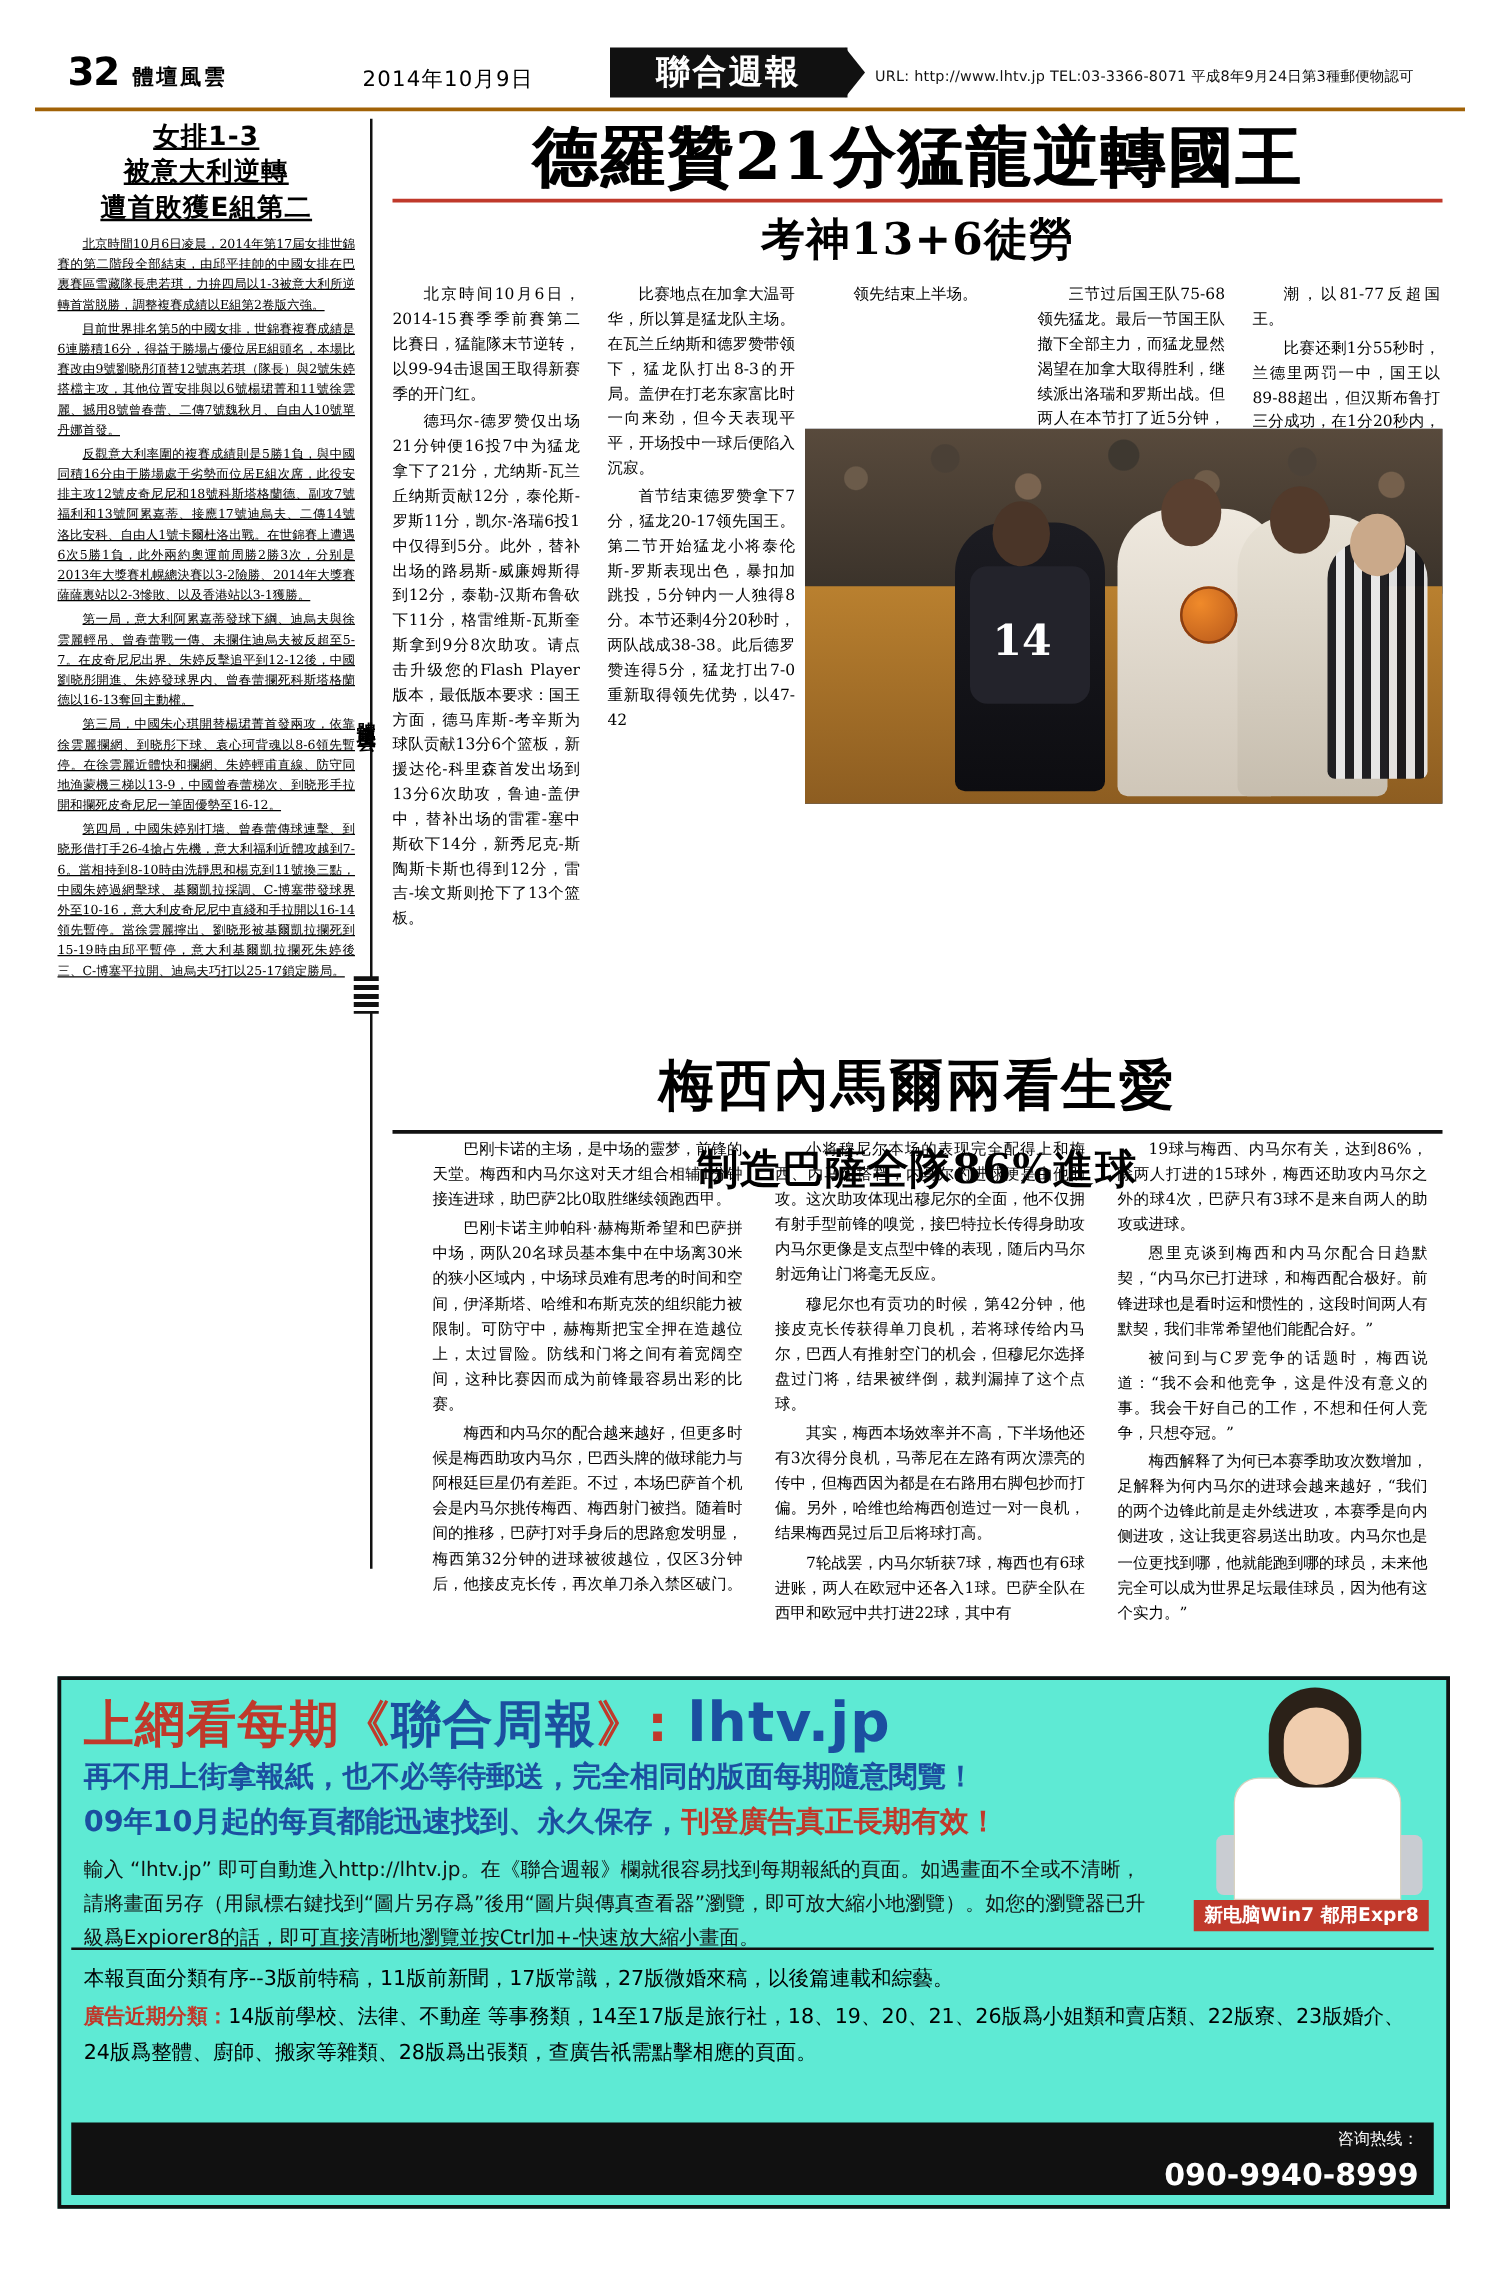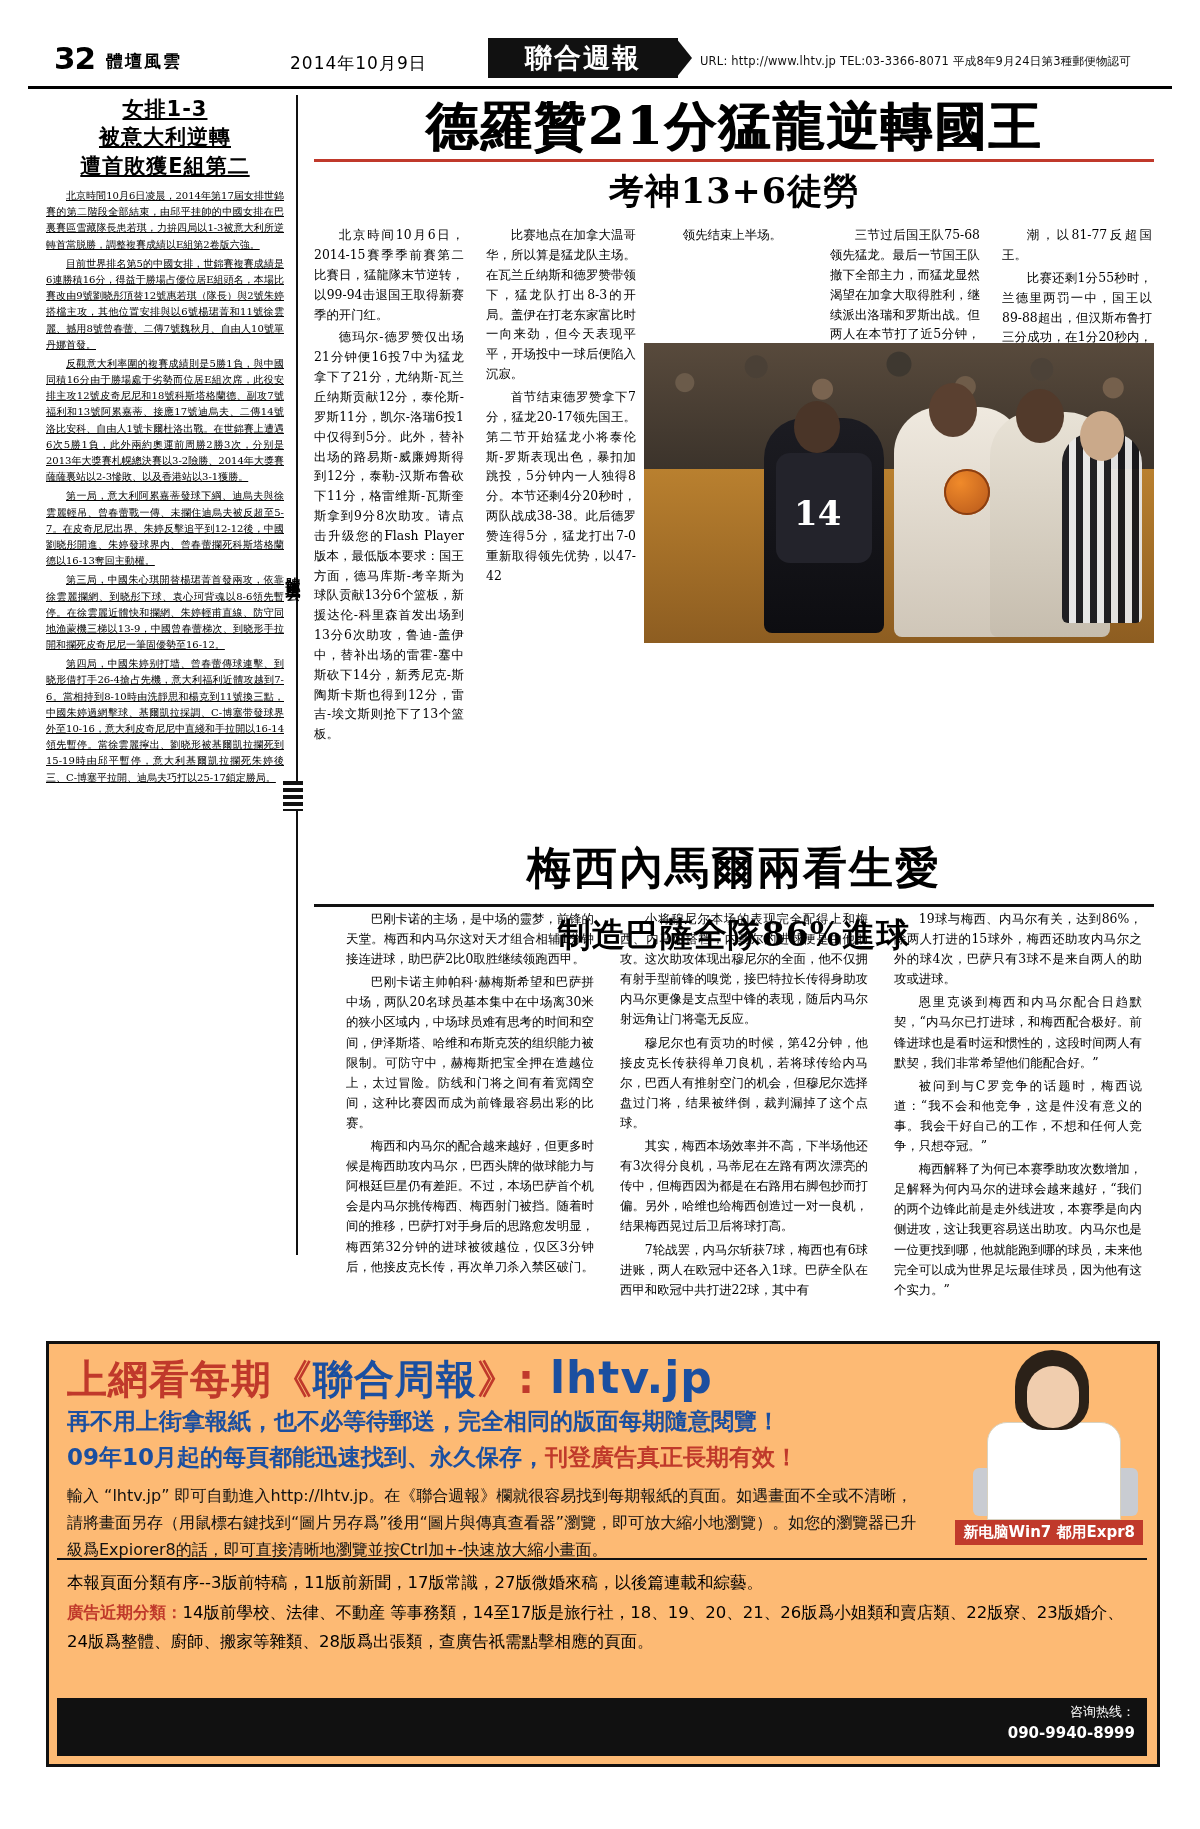--- a/index.html
+++ b/index.html
@@ -1,21 +1,21 @@
 <!DOCTYPE html>
 <html><head>
 <meta charset="utf-8">
 <style>
   html,body{margin:0;padding:0;background:#fff;}
   body{width:1200px;height:1829px;font-family:"DejaVu Sans","Liberation Sans",sans-serif;color:#000;}
   .page{position:relative;width:1200px;height:1829px;background:#ffffff;overflow:hidden;}
   .sheet{position:absolute;left:28px;top:36px;width:1144px;height:1760px;background:#fff;}
 
   
-  .masthead{position:relative;height:50px;border-bottom:3px solid #000000;}
+  .masthead{position:relative;height:50px;border-bottom:3px solid #a16207;}
   .page-num{position:absolute;left:26px;top:4px;font-size:31px;font-weight:bold;letter-spacing:-1px;}
   .sec-name{position:absolute;left:78px;top:14px;font-size:17px;font-weight:bold;letter-spacing:2px;}
   .issue-date{position:absolute;left:262px;top:16px;font-size:17px;letter-spacing:1px;}
   .paper-logo{position:absolute;left:460px;top:2px;width:190px;height:40px;background:#111;color:#fff;font-size:27px;font-weight:bold;letter-spacing:2px;text-align:center;line-height:40px;
       -webkit-font-smoothing:antialiased;}
   .paper-logo::after{content:"";position:absolute;right:-14px;top:0;border-left:16px solid #111;border-top:20px solid transparent;border-bottom:20px solid transparent;}
   .masthead-meta{position:absolute;left:672px;top:18px;font-size:11.5px;letter-spacing:0.2px;color:#111;}
 
   
   .body-wrap{position:relative;margin-top:6px;}
@@ -81,41 +81,41 @@
   .head4{text-align:center;font-size:33px;font-weight:bold;letter-spacing:1px;font-family:"DejaVu Serif","Liberation Serif",serif;}
 
   .art2{position:relative;margin-top:14px;height:430px;}
   .art2 .col{position:absolute;top:0;width:248px;font-family:"DejaVu Serif","Liberation Serif",serif;font-size:12.4px;line-height:1.62;text-align:justify;}
   .art2 .col p{margin:0 0 3px 0;text-indent:2em;}
   .a2c1{left:18px;}
   .a2c2{left:292px;}
   .a2c3{left:566px;}
 
   
-  .ad{position:absolute;left:18px;top:1246px;width:1108px;height:420px;border:3px solid #111;background:#fdba74;overflow:hidden;}
+  .ad{position:absolute;left:18px;top:1246px;width:1108px;height:420px;border:3px solid #111;background:#5eead4;overflow:hidden;}
   .ad-l1{position:absolute;left:18px;top:8px;font-size:40px;font-weight:bold;color:#c0392b;letter-spacing:1px;white-space:nowrap;}
   .ad-l1 .blue{color:#1b4fa0;}
   .ad-l1 .site{color:#1b4fa0;font-size:44px;}
   .ad-l2{position:absolute;left:18px;top:62px;font-size:23px;font-weight:bold;color:#1b4fa0;white-space:nowrap;}
   .ad-l3{position:absolute;left:18px;top:98px;font-size:23px;font-weight:bold;color:#c0392b;white-space:nowrap;}
   .ad-l3 .b{color:#1b4fa0;}
   .ad-l4{position:absolute;left:18px;top:138px;width:860px;font-size:16px;line-height:1.7;color:#111;}
   .ad-badge{position:absolute;right:14px;top:176px;background:#c0392b;color:#fff;font-size:15px;font-weight:bold;padding:3px 8px;white-space:nowrap;}
   .ad-woman{position:absolute;right:10px;top:4px;width:180px;height:170px;}
   .ad-woman .hair{position:absolute;left:48px;top:2px;width:74px;height:80px;border-radius:40px 40px 30px 30px;background:#2b2118;}
   .ad-woman .face{position:absolute;left:60px;top:18px;width:52px;height:62px;border-radius:26px;background:#f0cdae;}
   .ad-woman .body{position:absolute;left:20px;top:74px;width:132px;height:96px;background:#fff;border-radius:20px 20px 0 0;border:1px solid #d8d2c0;}
   .ad-woman .lap{position:absolute;left:6px;top:120px;width:165px;height:48px;background:#c9ccd2;border-radius:6px;}
   .ad-sep{position:absolute;left:8px;top:214px;width:1090px;height:2px;background:#111;}
   .ad-l5{position:absolute;left:18px;top:224px;width:1070px;font-size:16.5px;line-height:1.8;}
   .ad-l5 .r{color:#c0392b;font-weight:bold;}
   .ad-bar{position:absolute;left:8px;bottom:8px;width:1090px;height:58px;background:#111;color:#fff;}
   .ad-bar .txt{position:absolute;left:12px;top:14px;font-size:17px;white-space:nowrap;}
   .ad-bar .hot{position:absolute;right:12px;top:4px;text-align:right;font-size:13px;line-height:1.5;}
-  .ad-bar .hotnum{font-size:15px;font-weight:bold;color:#fff;}
+  .ad-bar .hotnum{font-size:24px;font-weight:bold;color:#fff;}
 </style>
 </head>
 <body>
 
 <div class="page">
   <div class="sheet">
 
     <div class="masthead">
       <div class="page-num">32</div>
       <div class="sec-name">體壇風雲</div>

